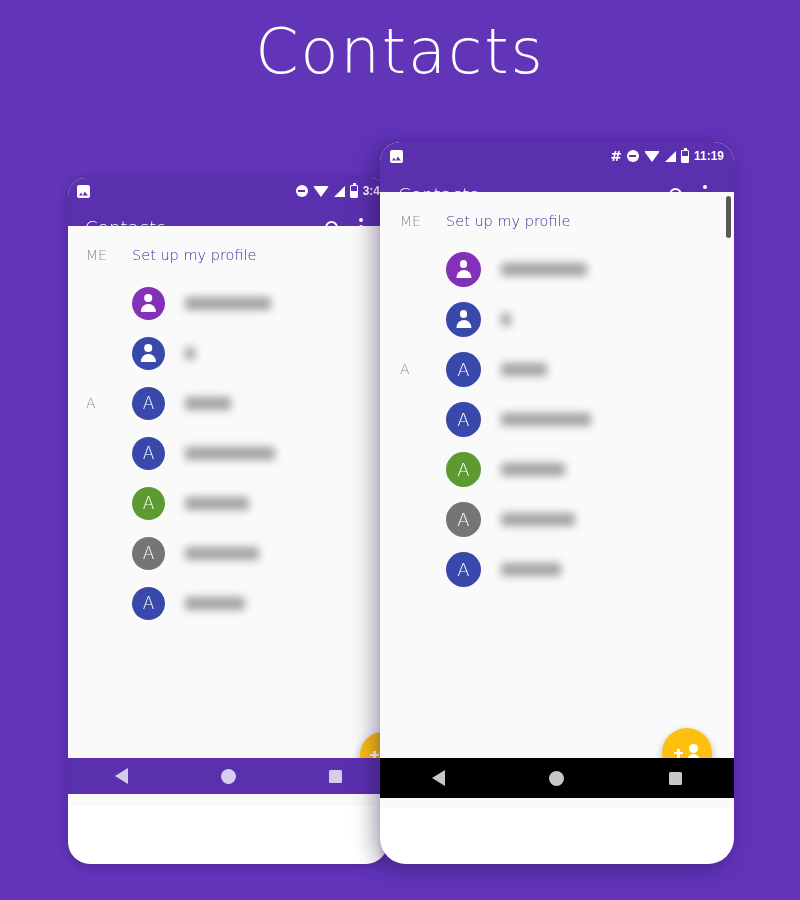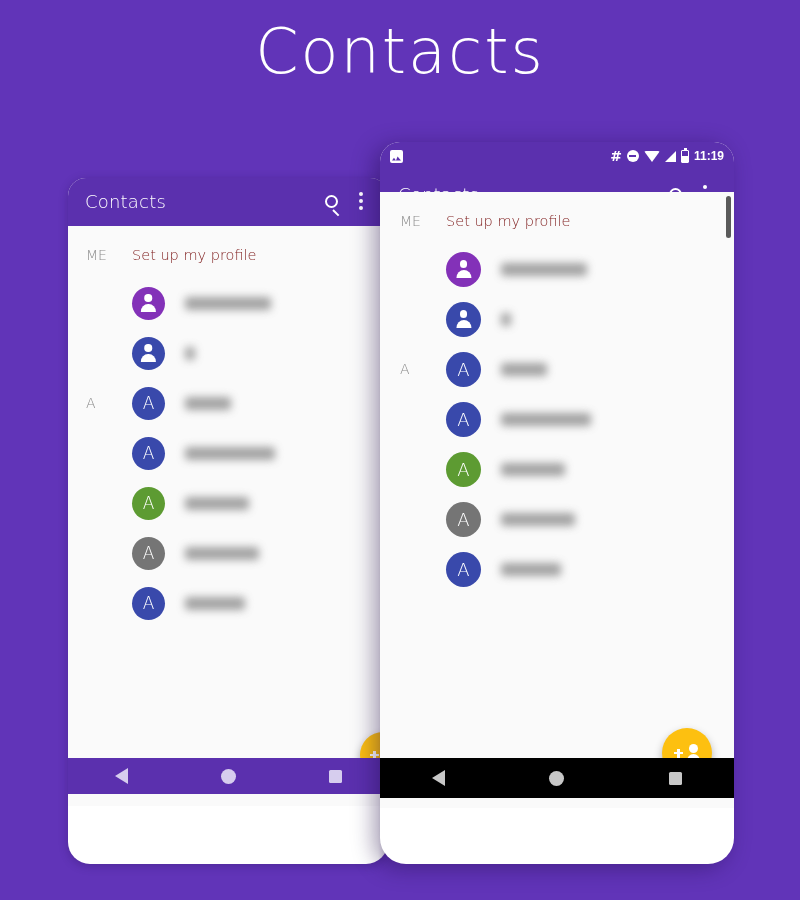--- a/index.html
+++ b/index.html
@@ -278,21 +278,21 @@
   .section-letter {
     color: #8c8c8c;
     font-family: "DejaVu Sans", sans-serif;
     font-size: 14px;
     font-weight: 300;
     width: 46px;
     flex: 0 0 46px;
   }
 
   .me-label {
-    color: #7f1d1d;
+    color: #4c1d95;
     font-family: "DejaVu Sans", sans-serif;
     font-size: 14.5px;
     font-weight: 300;
   }
 
   .contact-row {
     display: flex;
     align-items: center;
     height: 50px;
   }
@@ -440,20 +440,33 @@
 </style>
 </head>
 <body>
 
 <div>
   <div id="hero-title">Contacts</div>
 </div>
 
 <div class="phone" id="phone-back">
 
+  <div class="statusbar">
+    <div class="sb-left">
+      <span class="ic-screenshot"></span>
+    </div>
+    <div class="sb-spacer"></div>
+    <div class="sb-right">
+      <span class="ic-dnd"></span>
+      <span class="ic-wifi"></span>
+      <span class="ic-signal"></span>
+      <span class="ic-battery"></span>
+      <span class="sb-clock">3:4</span>
+    </div>
+  </div>
 
   <div class="appbar">
     <span class="appbar-title">Contacts</span>
     <span class="appbar-spacer"></span>
     <span class="icon-btn">
       <span class="ic-search"></span>
     </span>
     <span class="icon-btn">
       <span class="ic-more">
           <span></span>

